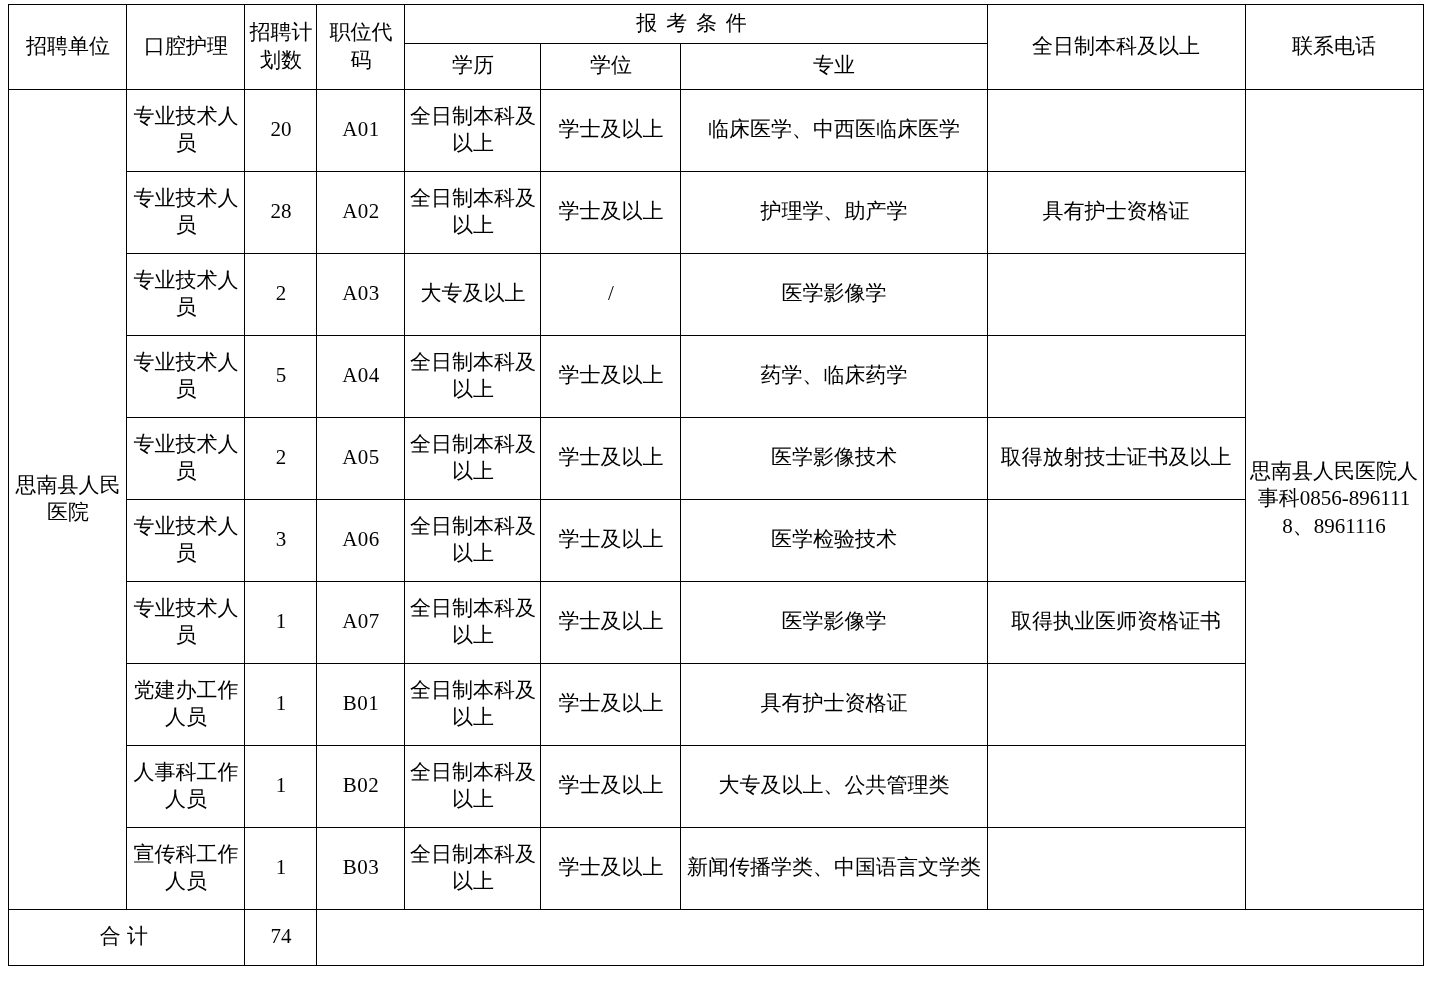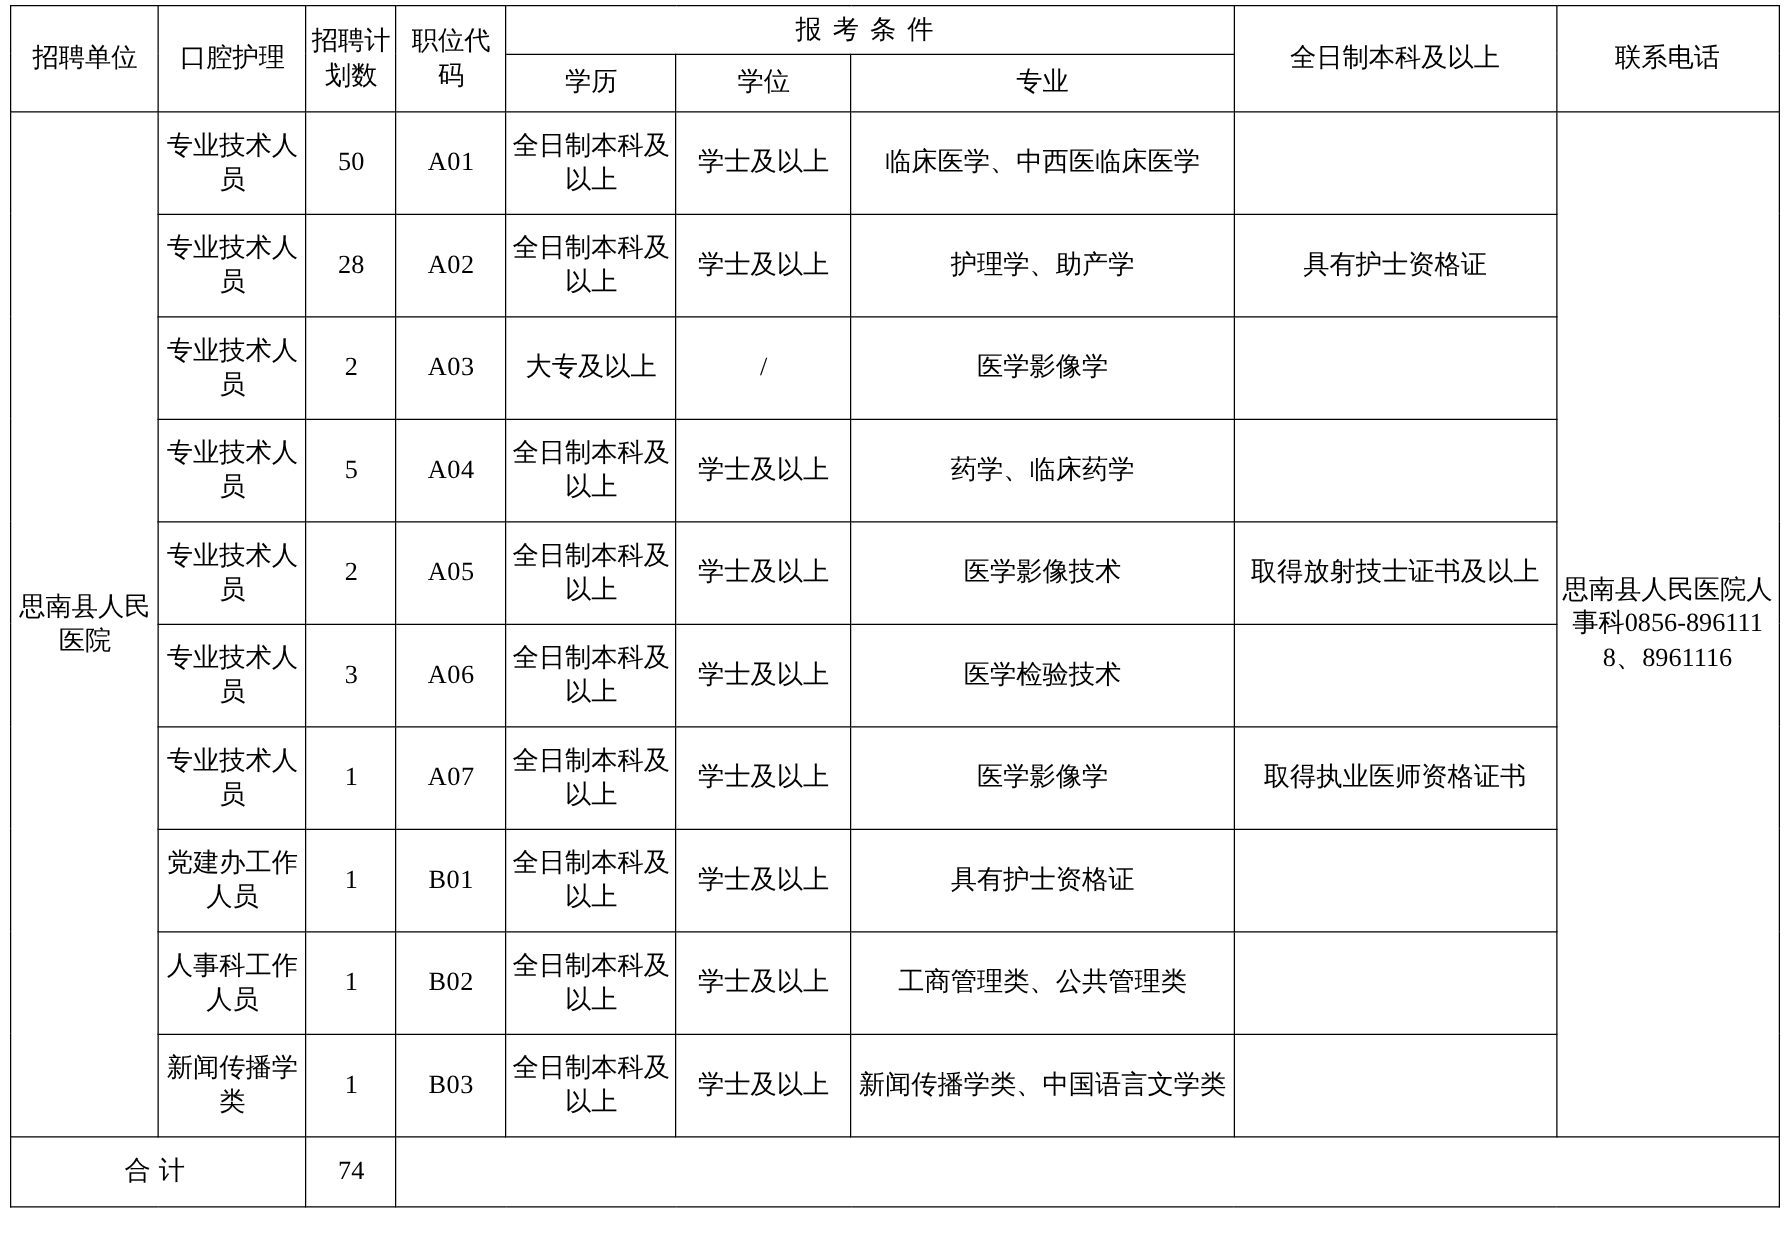--- a/index.html
+++ b/index.html
@@ -127,21 +127,21 @@
       <tr class="hdr-row2">
         <td class="hdr-main">学历</td>
         <td class="hdr-main">学位</td>
         <td class="hdr-main">专业</td>
       </tr>
     </thead>
     <tbody>
       <tr class="row-h">
         <td rowspan="10" class="unit-cell">思南县人民医院</td>
         <td class="post-cell">专业技术人员</td>
-        <td class="cell-num">50</td>
+        <td class="cell-num">20</td>
         <td class="cell-code">A01</td>
         <td class="edu-cell">全日制本科及以上</td>
         <td class="degree-cell">学士及以上</td>
         <td class="major-cell">临床医学、中西医临床医学</td>
         <td class="other-cell"></td>
         <td rowspan="10" class="phone-cell">思南县人民医院人事科0856-8961118、8961116</td>
       </tr>
       <tr class="row-h">
         <td class="post-cell">专业技术人员</td>
         <td class="cell-num">28</td>
@@ -204,25 +204,25 @@
         <td class="degree-cell">学士及以上</td>
         <td class="major-cell">具有护士资格证</td>
         <td class="other-cell"></td>
       </tr>
       <tr class="row-h">
         <td class="post-cell">人事科工作人员</td>
         <td class="cell-num">1</td>
         <td class="cell-code">B02</td>
         <td class="edu-cell">全日制本科及以上</td>
         <td class="degree-cell">学士及以上</td>
-        <td class="major-cell">工商管理类、公共管理类</td>
-        <td class="other-cell"></td>
-      </tr>
-      <tr class="row-h">
-        <td class="post-cell">新闻传播学类</td>
+        <td class="major-cell">大专及以上、公共管理类</td>
+        <td class="other-cell"></td>
+      </tr>
+      <tr class="row-h">
+        <td class="post-cell">宣传科工作人员</td>
         <td class="cell-num">1</td>
         <td class="cell-code">B03</td>
         <td class="edu-cell">全日制本科及以上</td>
         <td class="degree-cell">学士及以上</td>
         <td class="major-cell">新闻传播学类、中国语言文学类</td>
         <td class="other-cell"></td>
       </tr>
       <tr class="row-total">
         <td colspan="2" class="total-label">合计</td>
         <td class="cell-num">74</td>

